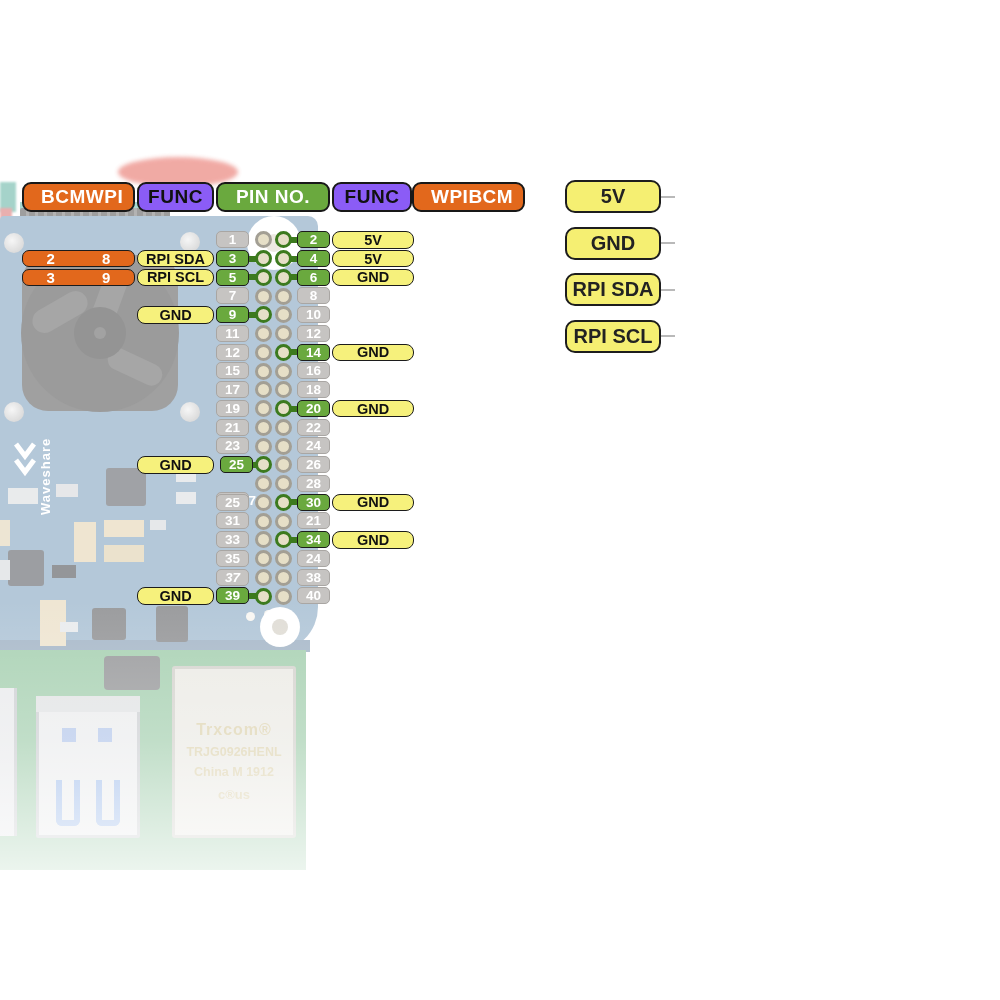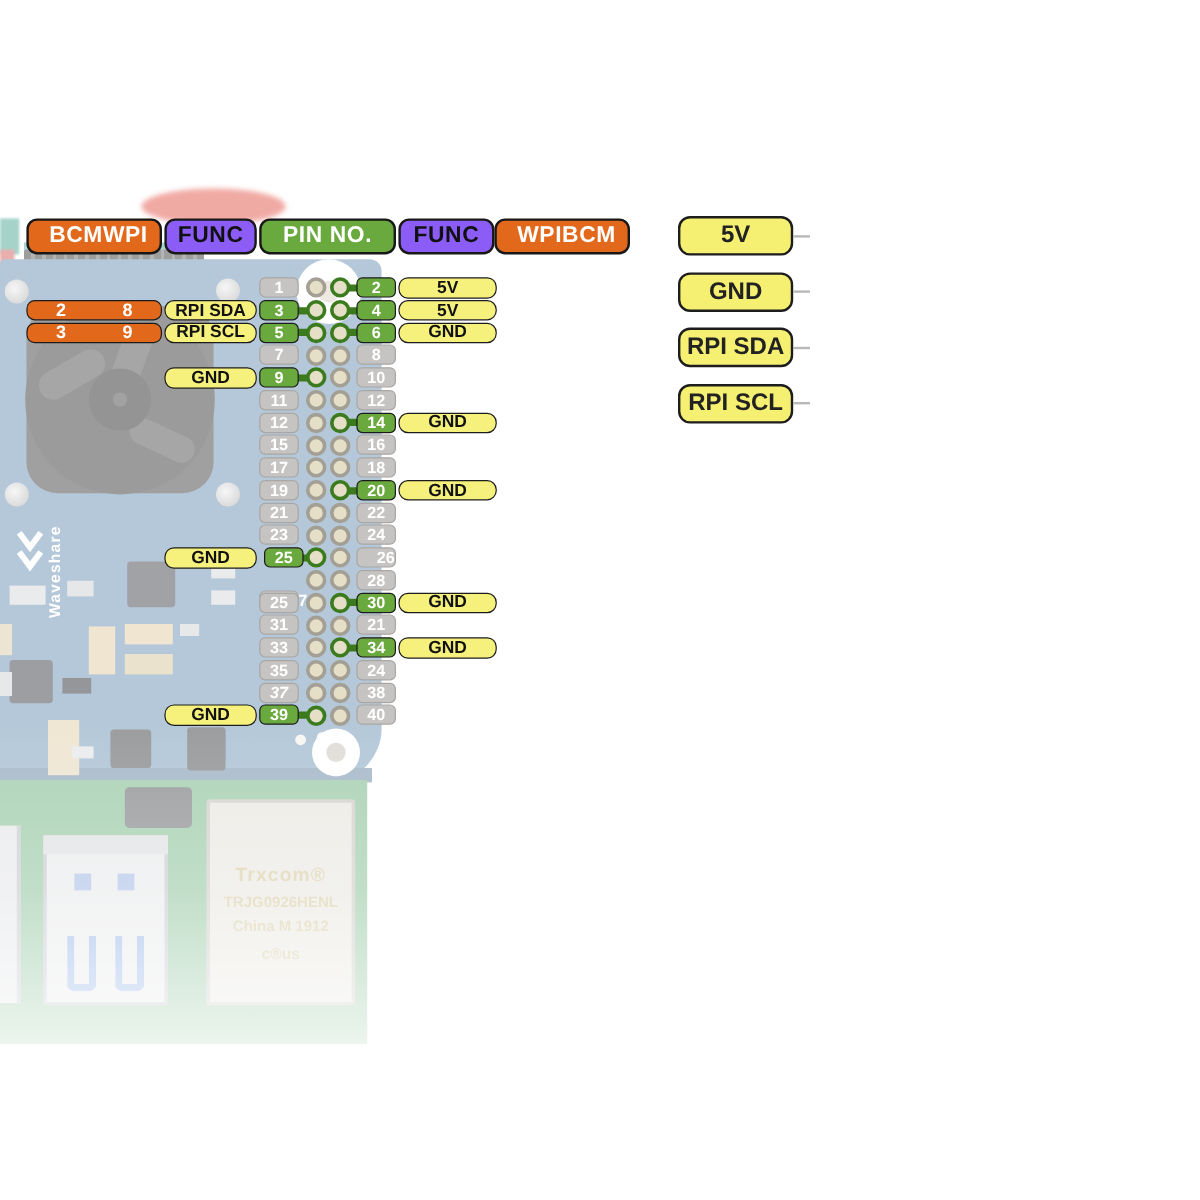--- a/index.html
+++ b/index.html
@@ -233,21 +233,21 @@
         <div class="pinbox off" style="left:297px;top:418.5px;">22</div>
         <div class="pad" style="left:254.5px;top:437.5px;"></div>
         <div class="pad" style="left:274.5px;top:437.5px;"></div>
         <div class="pinbox off" style="left:216px;top:437.25px;">23</div>
         <div class="pinbox off" style="left:297px;top:437.25px;">24</div>
         <div class="funcbox" style="left:137px;top:456px;width:77px;">GND</div>
         <div class="stub" style="left:247px;top:461.75px;width:11px;"></div>
         <div class="pad on" style="left:254.5px;top:456.25px;"></div>
         <div class="pad" style="left:274.5px;top:456.25px;"></div>
         <div class="pinbox on" style="left:220px;top:456px;">25</div>
-        <div class="pinbox off" style="left:297px;top:456px;text-align:right;">26</div>
+        <div class="pinbox off" style="left:297px;top:456px;">26</div>
         <div class="pad" style="left:254.5px;top:475px;"></div>
         <div class="pad" style="left:274.5px;top:475px;"></div>
         <div class="pinbox off" style="left:216px;top:492px;padding-left:24px;">27</div>
         <div class="pinbox off" style="left:297px;top:474.75px;">28</div>
         <div class="stub" style="left:288px;top:499.25px;width:11px;"></div>
         <div class="pad" style="left:254.5px;top:493.75px;"></div>
         <div class="pad on" style="left:274.5px;top:493.75px;"></div>
         <div class="pinbox off" style="left:216px;top:493.5px;">25</div>
         <div class="pinbox on" style="left:297px;top:493.5px;">30</div>
         <div class="funcbox" style="left:332px;top:493.5px;width:82px;">GND</div>

